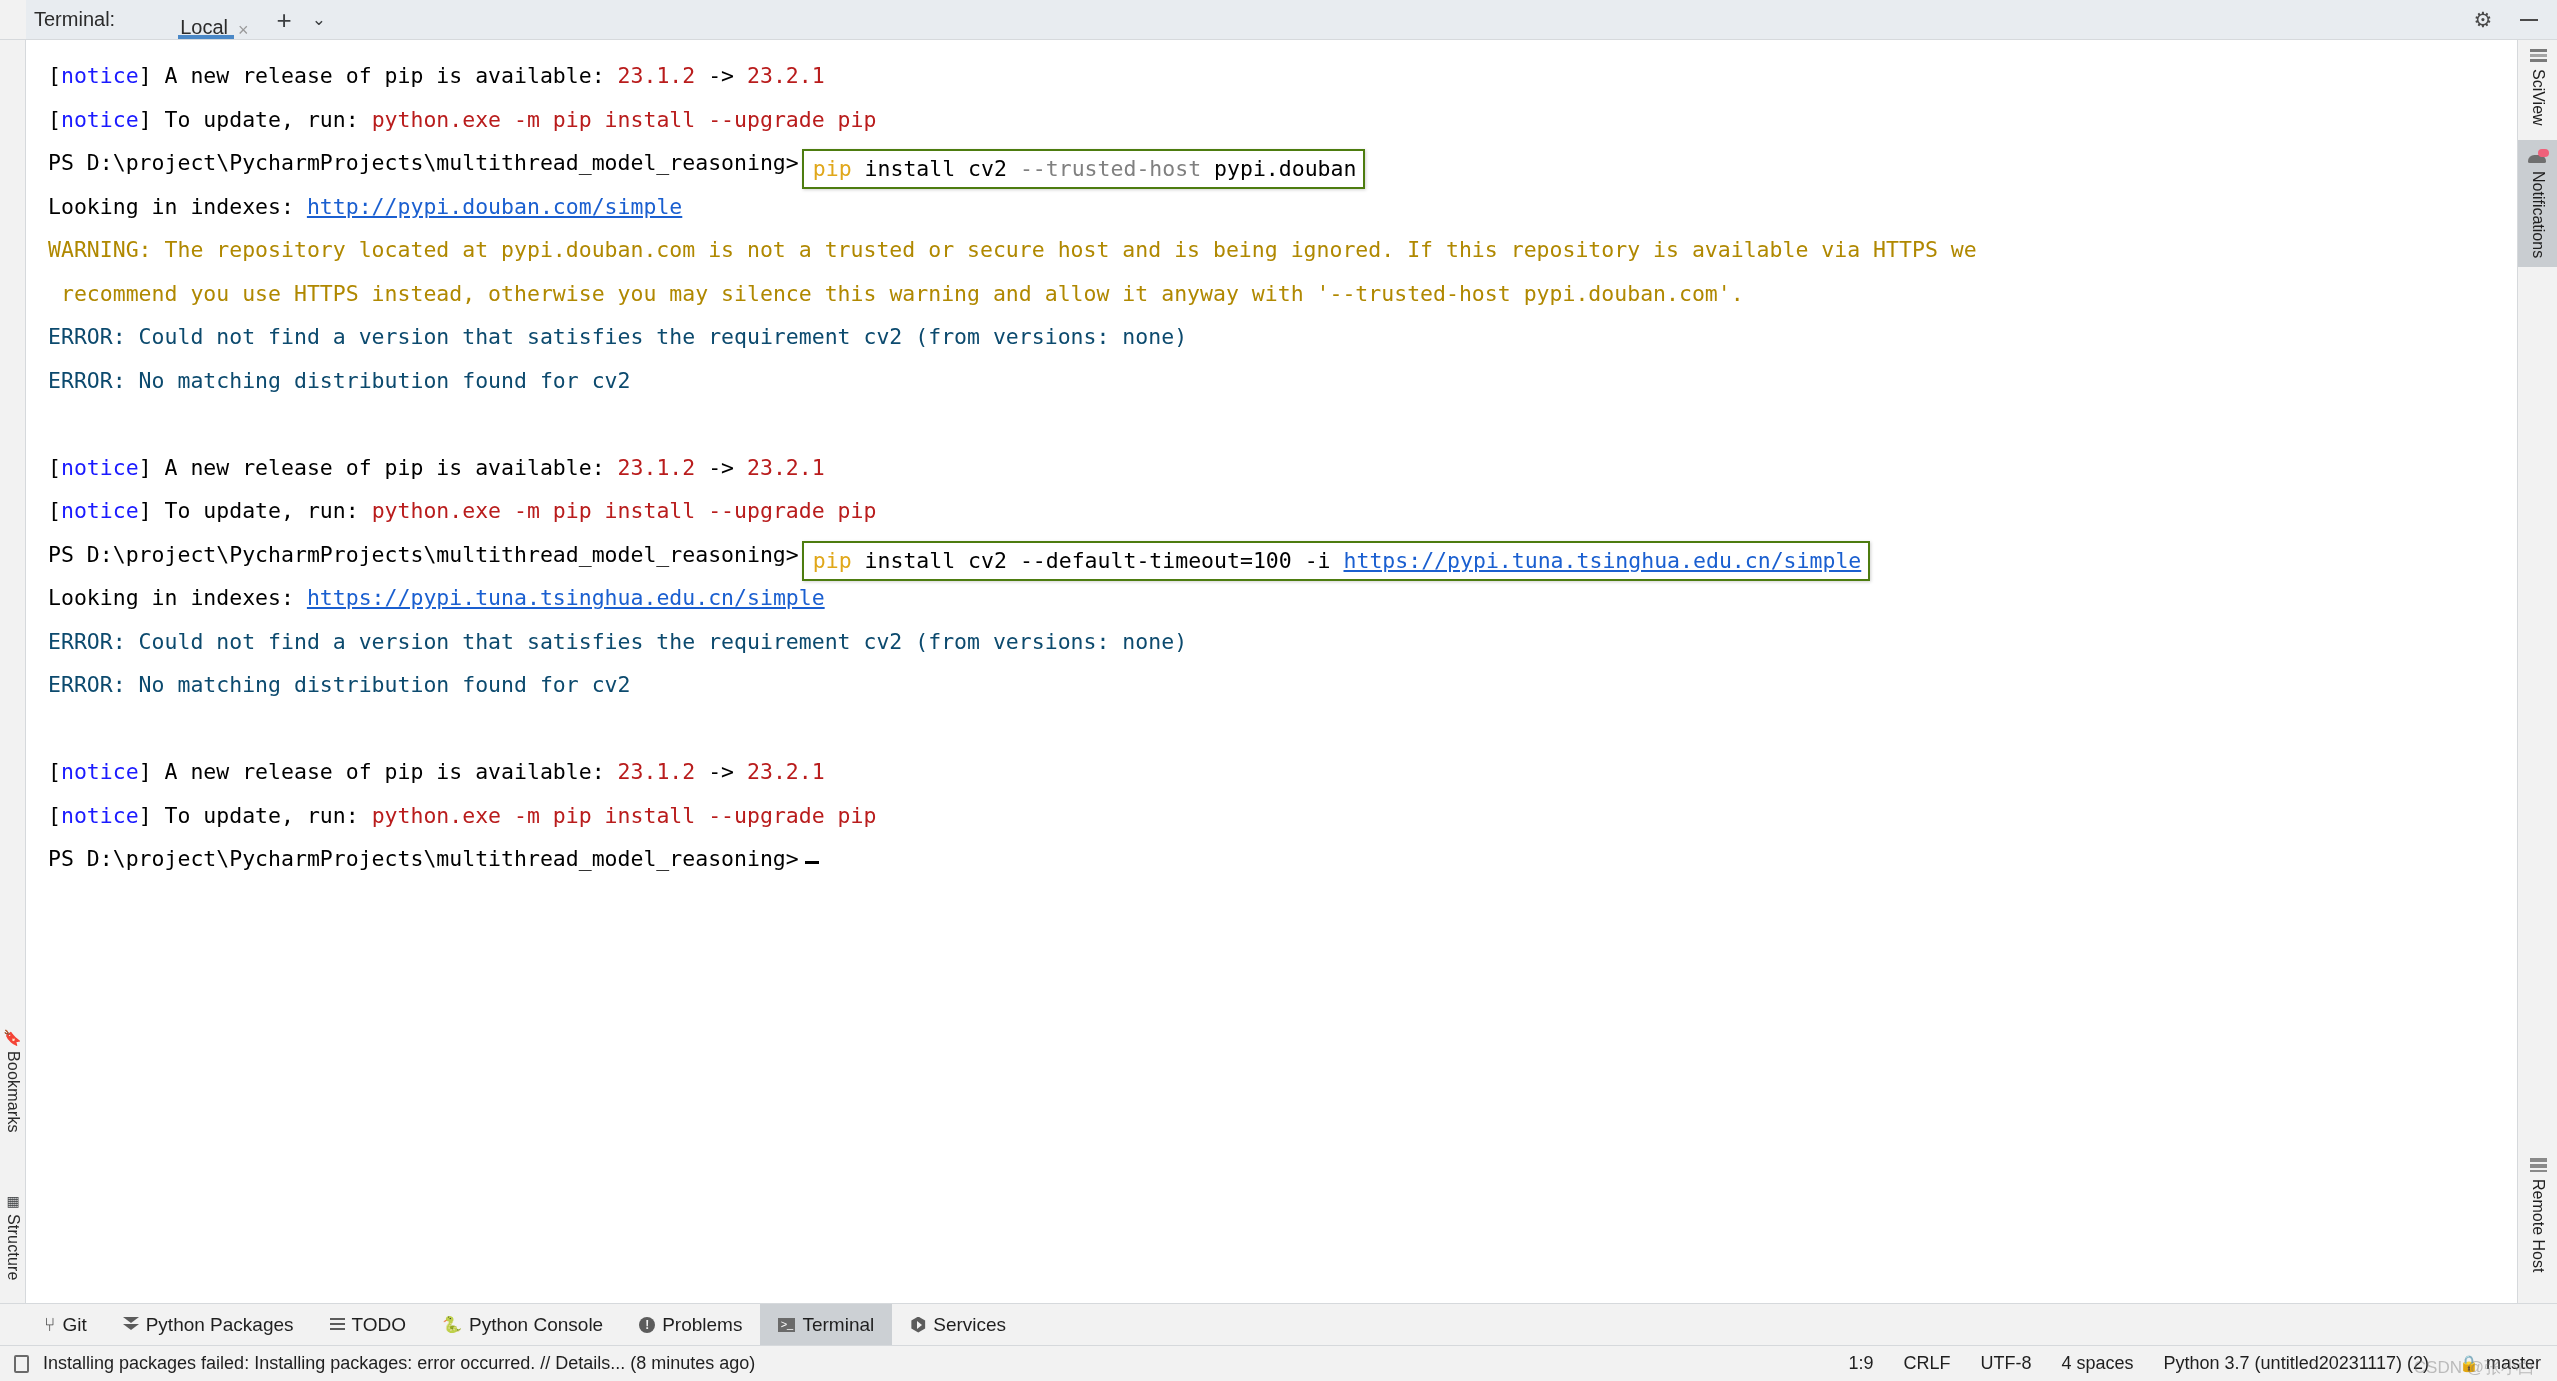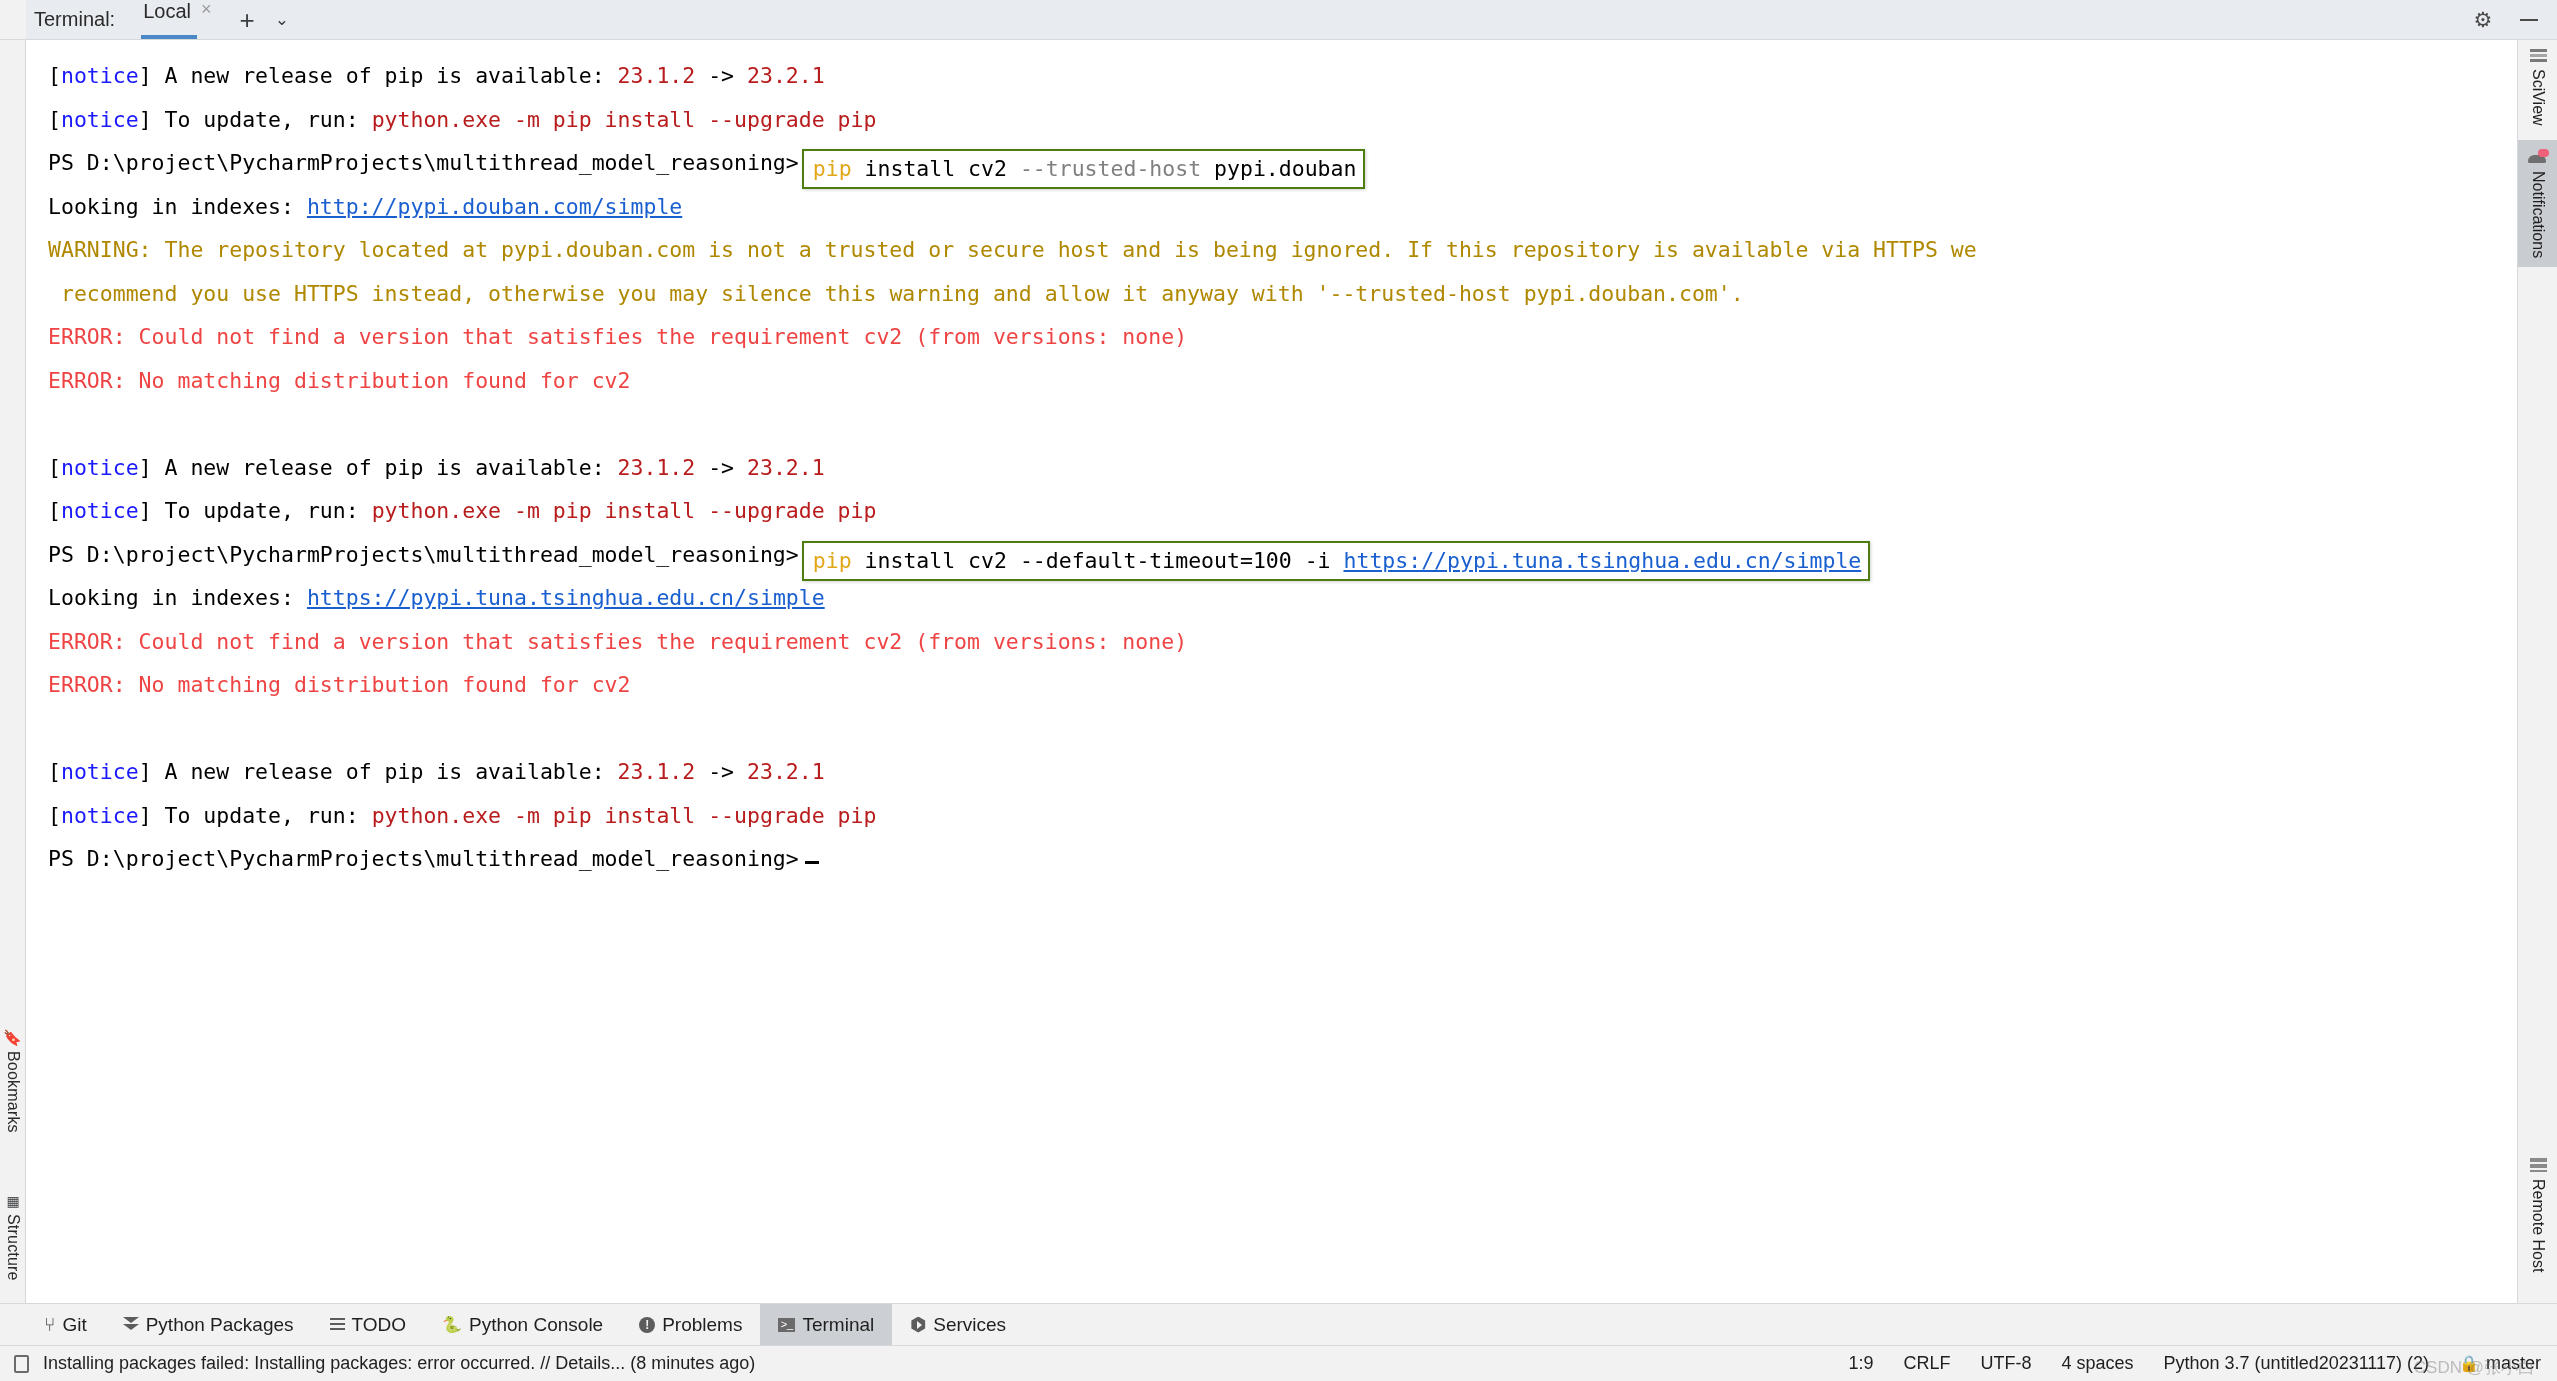--- a/index.html
+++ b/index.html
@@ -38,23 +38,24 @@
   .terminal-label {
     font-size: 20px;
     color: #2b2b2b;
     margin-left: 8px;
     margin-right: 26px;
     white-space: nowrap;
   }
   .tab-local {
     position: relative;
     display: flex;
-    align-items: flex-start;
+    align-items: flex-end;
     height: 100%;
     padding: 0 6px 0 2px;
+    margin-left: 37px;
   }
   .tab-local-text {
     font-size: 20px;
     color: #2b2b2b;
     white-space: nowrap;
   }
   .tab-local-underline {
     position: absolute;
     left: 0px;
     right: 20px;
@@ -155,21 +156,21 @@
     letter-spacing: 0px;
   }
   .line { white-space: pre; height: 43.5px; }
   .line-wrapped { white-space: pre-wrap; }
 
   .c-blue    { color: #1a1aff; }
   .c-red     { color: #b91c1c; }
   .c-green   { color: #b91c1c; }
   .c-black   { color: #000000; }
   .c-warn    { color: #b08800; }
-  .c-err     { color: #ef4444; }
+  .c-err     { color: #0c4a6e; }
   .c-link    { color: #1a5fd0; text-decoration: underline; }
   .c-cmdkey  { color: #e0a71a; }
   .c-cmdflag { color: #808080; }
 
   .cmdbox {
     display: inline-block;
     border: 2px solid #4d7c0f;
     background: #ffffff;
     padding: 1px 7px 1px 9px;
     margin-left: 3px;

